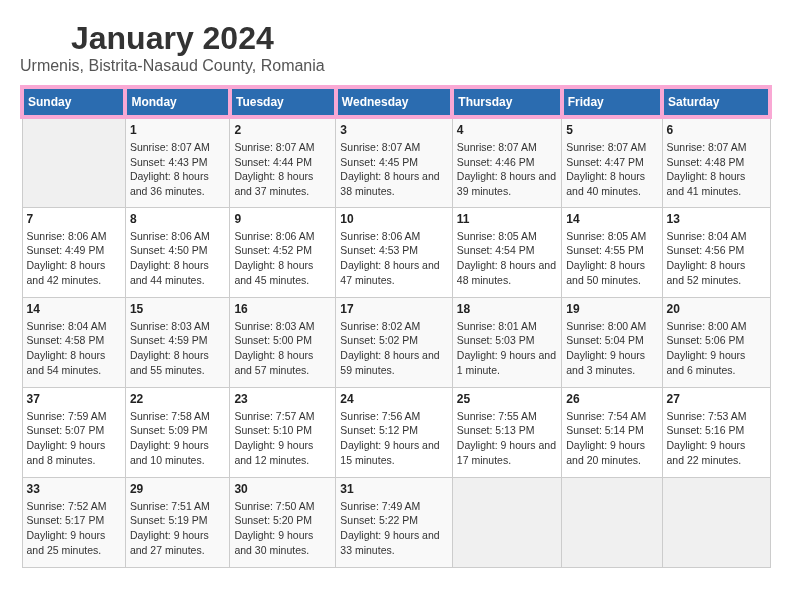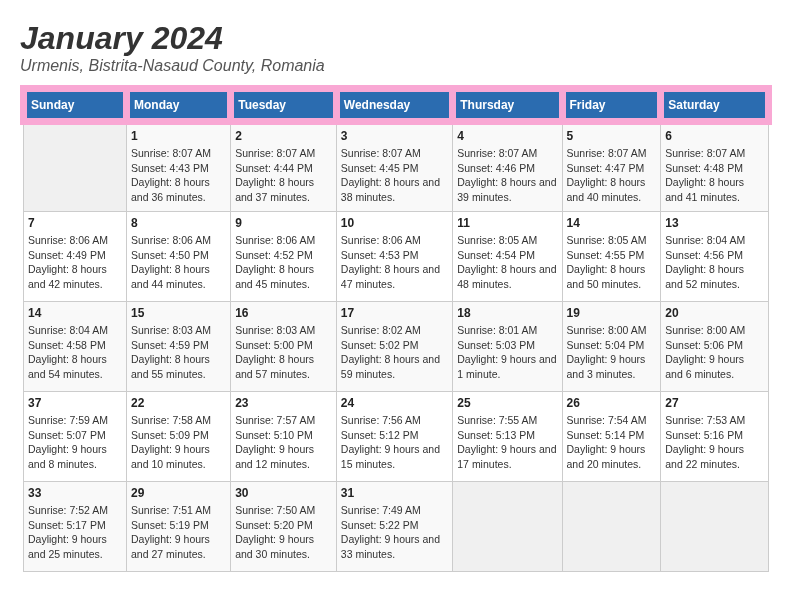--- a/index.html
+++ b/index.html
@@ -26,22 +26,21 @@
       font-weight: bold;
       line-height: 1.1;
     }
     .logo-general { color: #333; }
     .logo-blue { color: #2b6cb0; }
     .logo-bird {
       width: 24px;
       height: 24px;
     }
     .title-area {
-      text-align: left;
-      font-style: italic;
+      text-align: center;
     }
     .month-title {
       font-size: 32px;
       font-weight: bold;
       color: #333;
     }
     .subtitle {
       font-size: 16px;
       color: #555;
     }
@@ -50,21 +49,21 @@
       border-collapse: collapse;
       font-size: 11px;
     }
     thead tr th {
       background-color: #2b6cb0;
       color: #fff;
       padding: 6px 4px;
       text-align: left;
       font-size: 12px;
       font-weight: bold;
-      border: 7px solid #f9a8d4;
+      border: 4px solid #f9a8d4;
     }
     tbody tr td {
       border: 1px solid #ccc;
       padding: 4px;
       vertical-align: top;
       min-height: 80px;
       height: 90px;
       background: #fff;
     }
     tbody tr:nth-child(odd) td {

